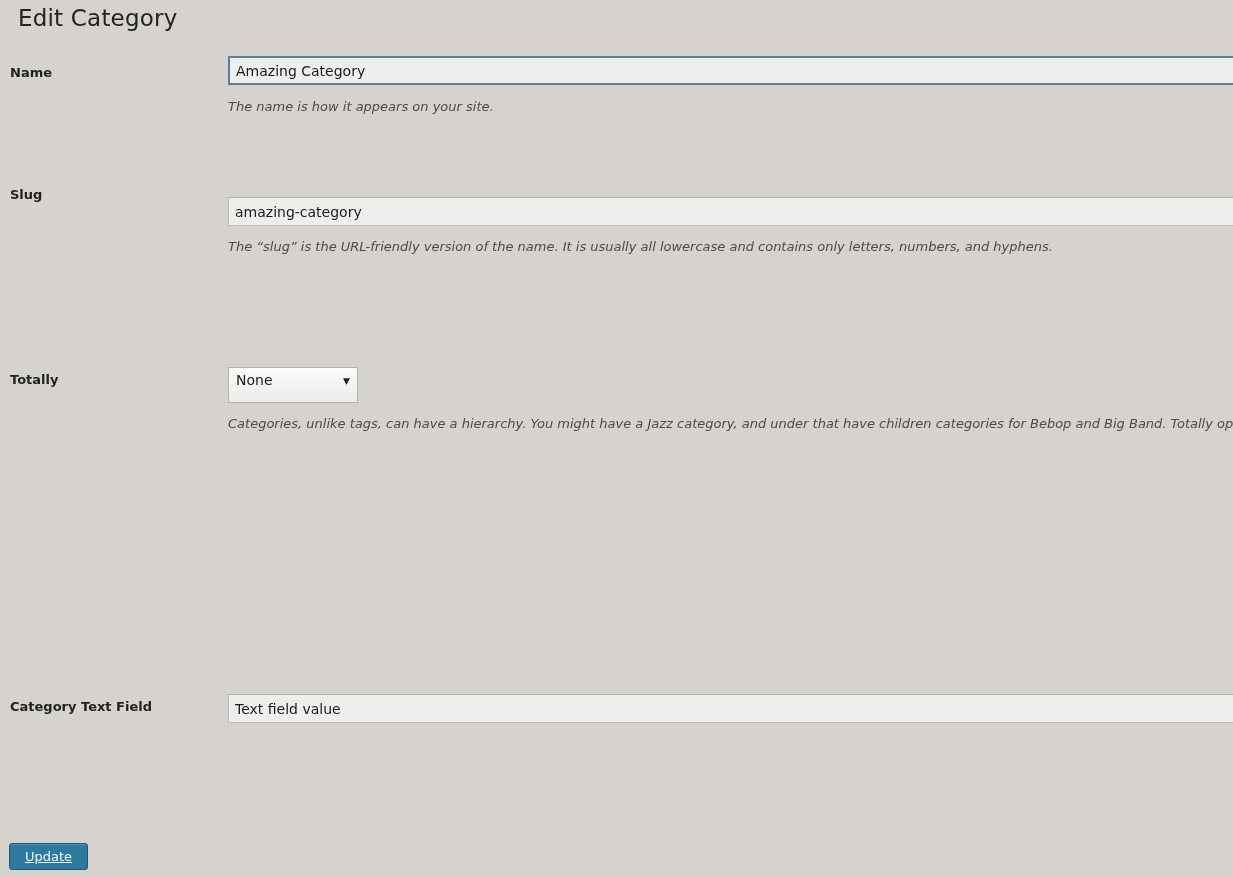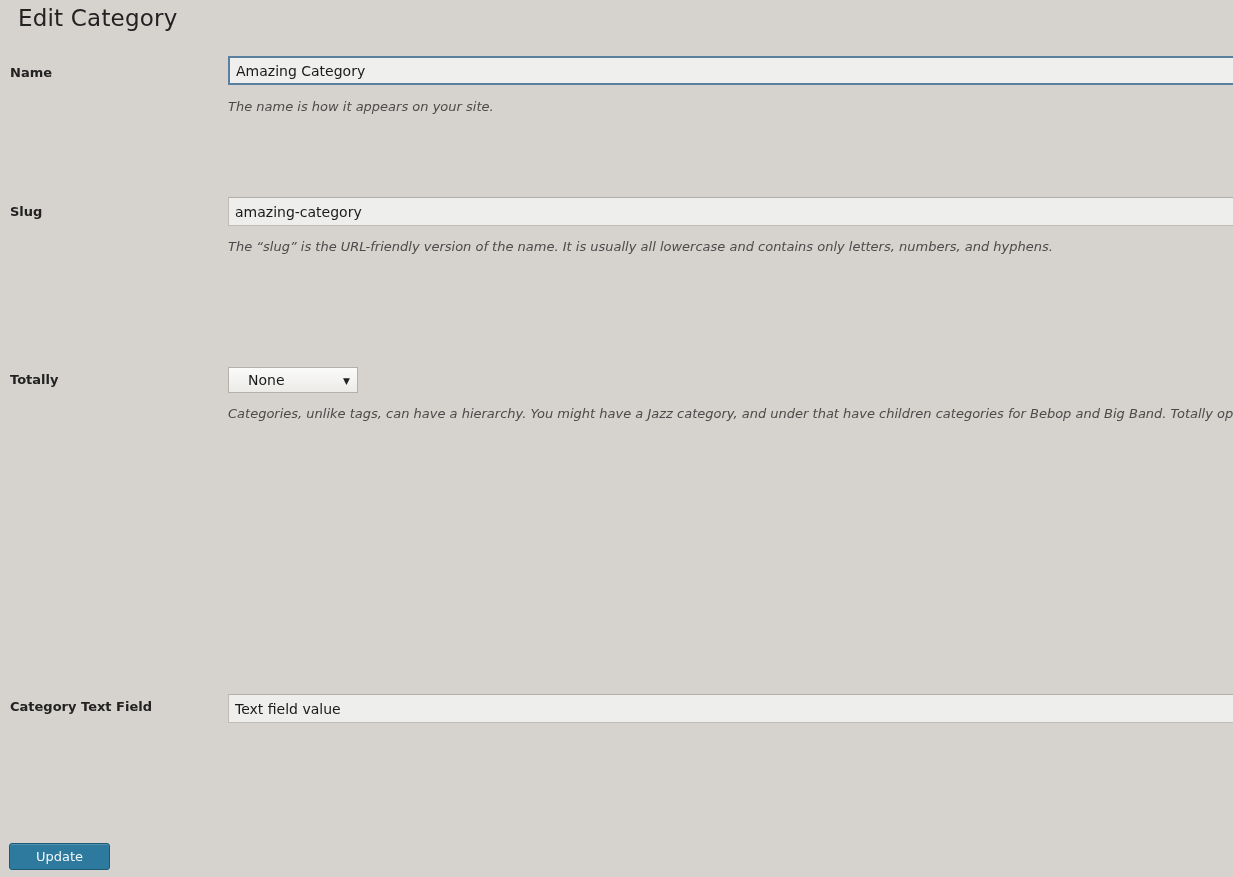--- a/index.html
+++ b/index.html
@@ -102,77 +102,78 @@
     color: #4b4b4b;
     line-height: 16px;
     white-space: nowrap;
   }
 
   
   .sel {
     position: relative;
     display: inline-block;
     box-sizing: border-box;
-    height: 26px;
+    height: 36px;
     background: linear-gradient(to bottom, #fbfbfa 0%, #ecebe8 100%);
     border: 1px solid #b4b1ac;
     font-size: 14px;
     color: #1a1a1a;
     line-height: 24px;
-    padding: 0 24px 0 19px;
+    padding: 0 24px 0 7px;
     cursor: pointer;
     white-space: nowrap;
   }
   .sel .arrow {
     position: absolute;
     right: 7px;
     top: 0;
     font-size: 9px;
     line-height: 26px;
     color: #222;
   }
 
   
   .submit-btn {
     position: absolute;
     left: 9px;
     top: 843px;
     box-sizing: border-box;
-    padding: 0 26px;
+    padding: 0 15px;
     height: 27px;
     line-height: 25px;
     background: #2d7a9e;
     border: 1px solid #1c5a77;
     border-radius: 3px;
     color: #f2f7fa;
     font-size: 13px;
     font-family: "DejaVu Sans", "Liberation Sans", sans-serif;
     cursor: pointer;
     box-shadow: inset 0 1px 0 rgba(255,255,255,0.18);
+    text-decoration: underline;
   }
 </style>
 </head>
 <body>
 
 <div id="page">
 
   <div class="page-title">Edit Category</div>
 
   <div class="form-table">
 
     <div class="row" style="height:55px;">
       <div class="row-label" style="top:18px;">Name</div>
       <div class="row-field" style="top:9px;">
         <input class="field-input focused" type="text" value="Amazing Category" style="">
         <div class="field-desc" style="margin-top:14px;">The name is how it appears on your site.</div>
       </div>
     </div>
 
     <div class="row" style="height:84px;">
-      <div class="row-label" style="top:102px;">Slug</div>
+      <div class="row-label" style="top:85px;">Slug</div>
       <div class="row-field" style="top:95px;">
         <input class="field-input" type="text" value="amazing-category" style="">
         <div class="field-desc" style="margin-top:13px;">The “slug” is the URL-friendly version of the name. It is usually all lowercase and contains only letters, numbers, and hyphens.</div>
       </div>
     </div>
 
     <div class="row" style="height:85px;">
       <div class="row-label" style="top:186px;">Totally</div>
       <div class="row-field" style="top:181px;">
         <div class="sel" style="min-width:130px;">

